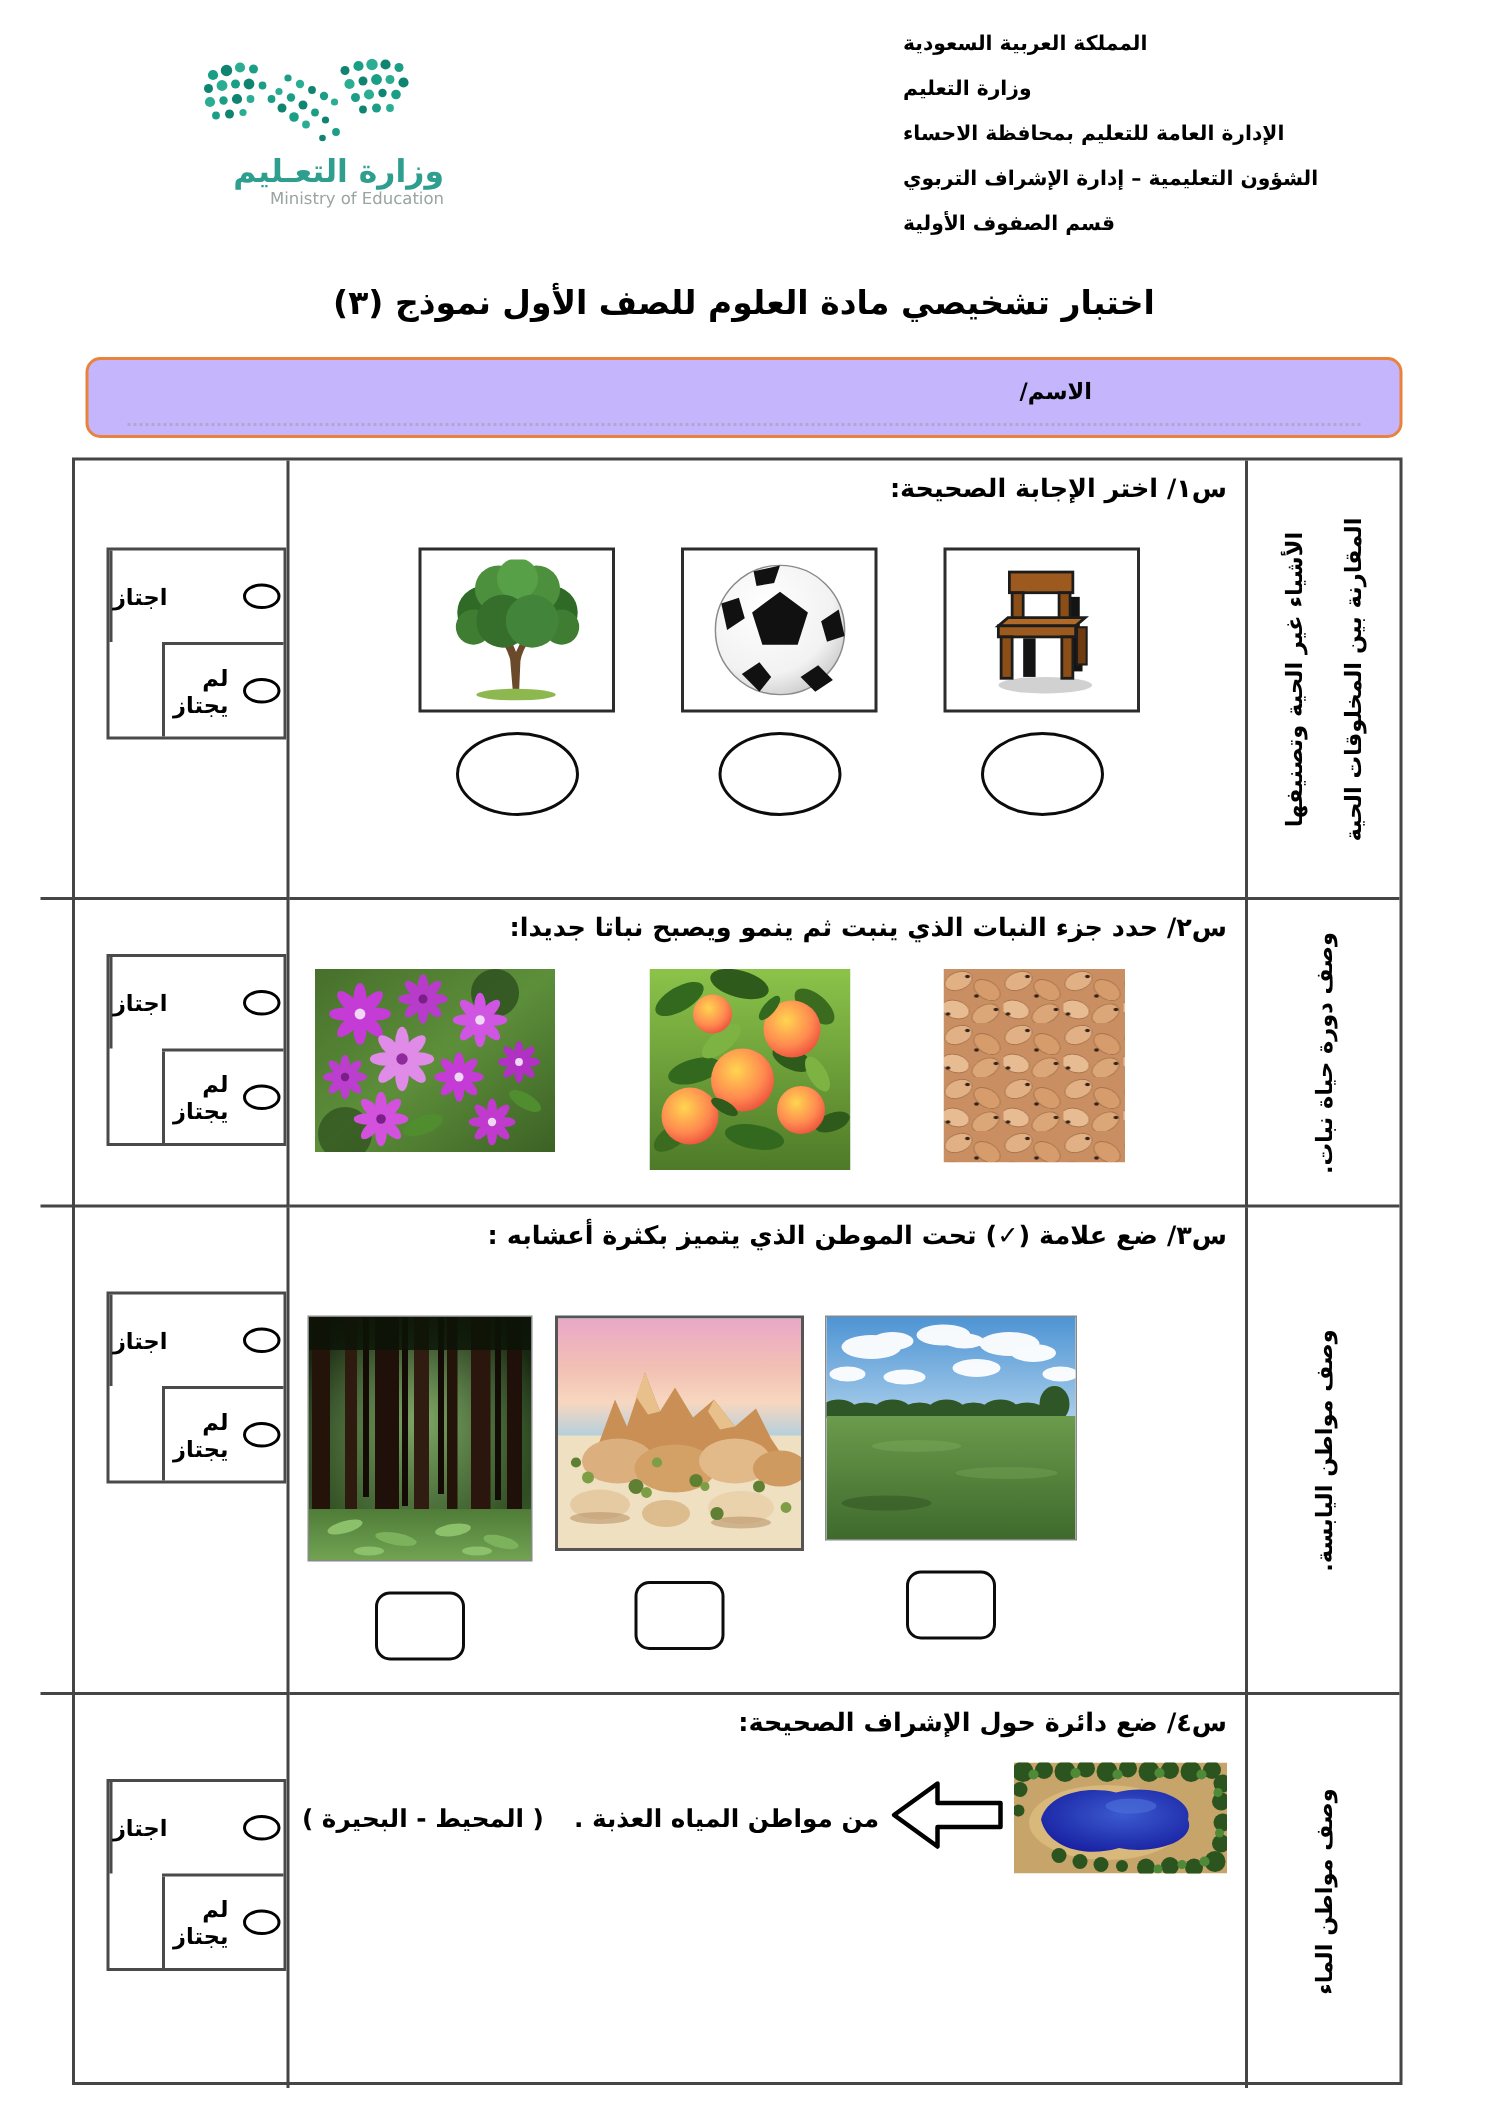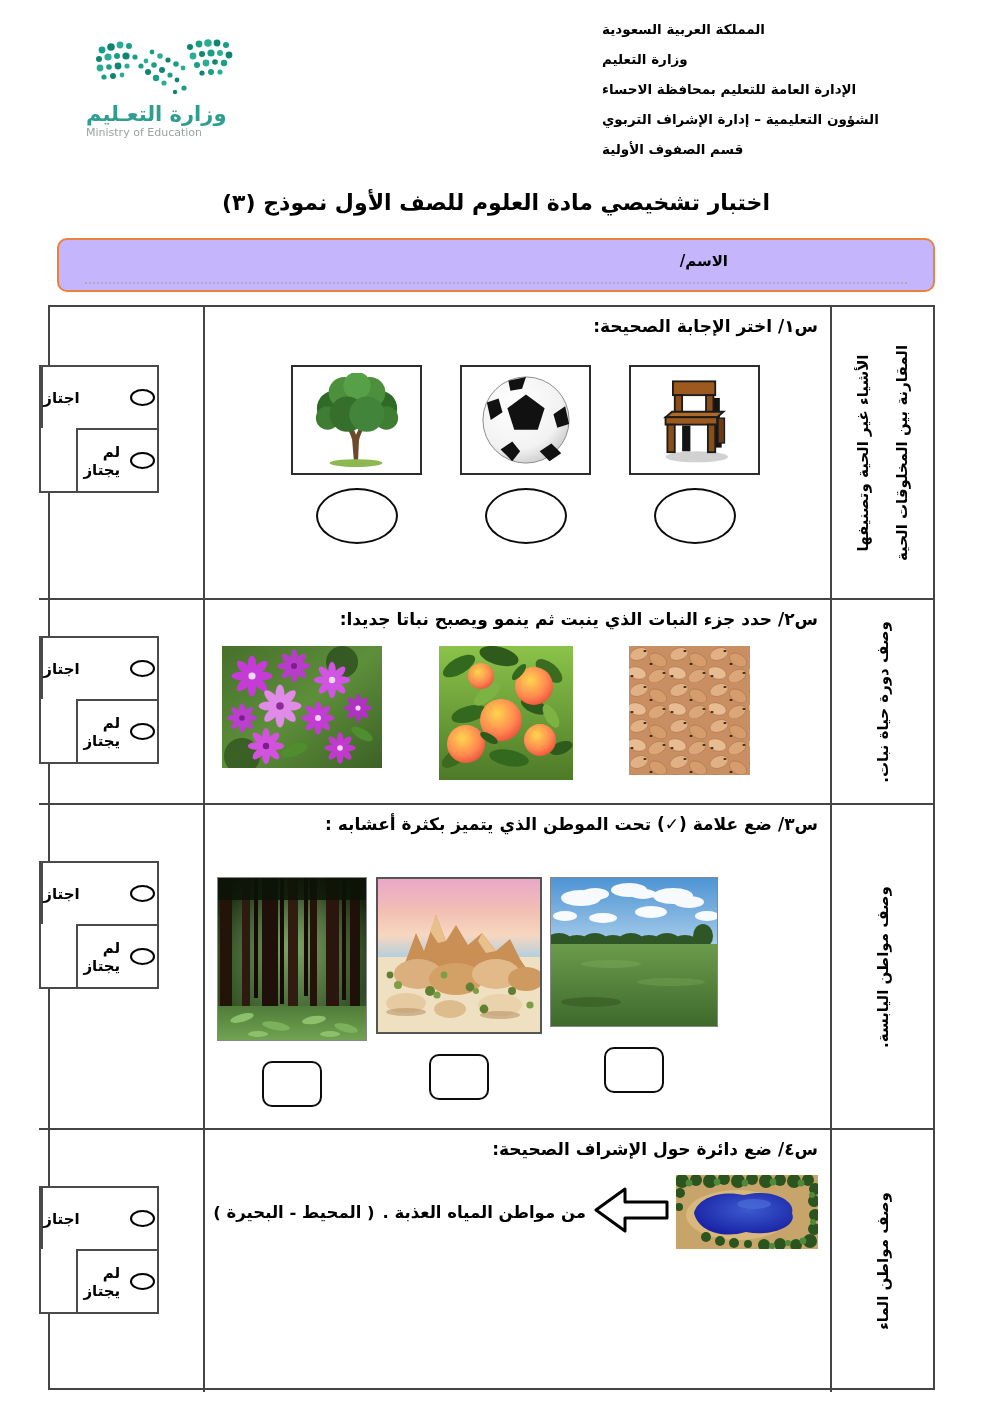--- a/index.html
+++ b/index.html
@@ -2,21 +2,21 @@
 <html lang="ar" dir="rtl"><head>
 <meta charset="utf-8">
 <style>
   html,body{margin:0;padding:0;background:#fff;}
   .page{position:relative;width:992px;height:1403px;background:#fff;overflow:hidden;
         font-family:"DejaVu Sans", sans-serif;direction:rtl;color:#000;}
 
   
   .ministry-text{position:absolute;top:14px;right:50px;width:340px;text-align:left;
         font-weight:bold;font-size:13.5px;line-height:30px;}
-  .logo{position:absolute;top:36px;left:86px;width:210px;text-align:left;direction:ltr;}
+  .logo{position:absolute;top:36px;left:86px;width:210px;text-align:right;direction:ltr;}
   .logo-ar{color:#2E9E8F;font-weight:bold;font-size:21px;line-height:24px;}
   .logo-en{color:#9aa4a2;font-size:11px;line-height:14px;}
 
   .main-title{position:absolute;top:190px;left:0;right:0;text-align:center;
         font-size:22px;font-weight:bold;}
 
   
   .name-box{position:absolute;top:238px;left:57px;width:874px;height:50px;
         border:2.5px solid #E8823C;border-radius:10px;background:#c4b5fd;}
   .name-label{position:absolute;top:12px;right:205px;font-size:15px;font-weight:bold;}
@@ -53,24 +53,24 @@
         margin-top:13px;background:#fff;}
 
   .q2-row{justify-content:space-between;padding:0 68px 0 8px;margin-top:14px;}
   .q3-row{justify-content:space-between;padding:0 100px 0 4px;margin-top:40px;}
   .round-box{width:56px;height:42px;border:2.5px solid #0c0c0c;border-radius:10px;
         background:#fff;margin-top:20px;}
   .photo{display:block;}
 
   .q4-row{display:flex;direction:rtl;align-items:center;margin-top:13px;gap:6px;}
   .q4-text{font-weight:bold;font-size:16.5px;white-space:nowrap;}
-  .q4-opts{margin-right:2px;}
+  .q4-opts{margin-right:14px;}
 
   
-  .check-cell{display:flex;justify-content:flex-end;align-items:flex-start;}
+  .check-cell{display:flex;justify-content:flex-start;align-items:flex-start;}
   .pass-box{width:116px;border:2px solid #4a4a4a;background:#fff;}
   .pass-row{display:grid;grid-template-columns:1fr 30px;direction:ltr;height:61px;}
   .pass-row + .pass-row{border-top:2px solid #4a4a4a;margin-left:35px;}
   .pass-label{display:flex;align-items:center;justify-content:flex-end;
         padding-right:7px;font-weight:bold;font-size:15px;direction:rtl;
         border-left:2px solid #4a4a4a;}
   .oval-cell{display:flex;align-items:center;justify-content:center;}
   .small-oval{width:21px;height:13px;border:2px solid #000;border-radius:50%;display:block;}
   .mt58{margin-top:58px;} .mt36{margin-top:36px;} .mt56{margin-top:56px;}
 </style>

